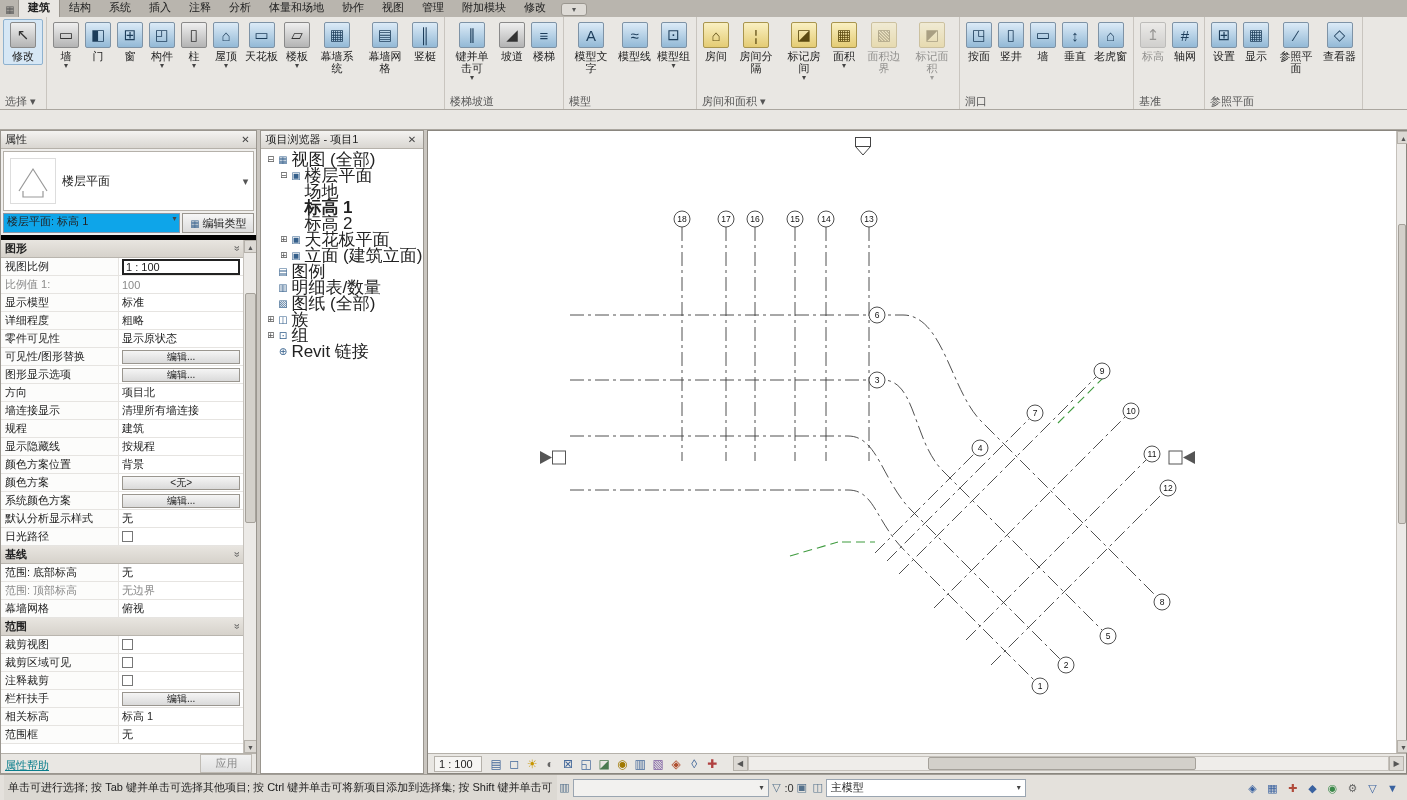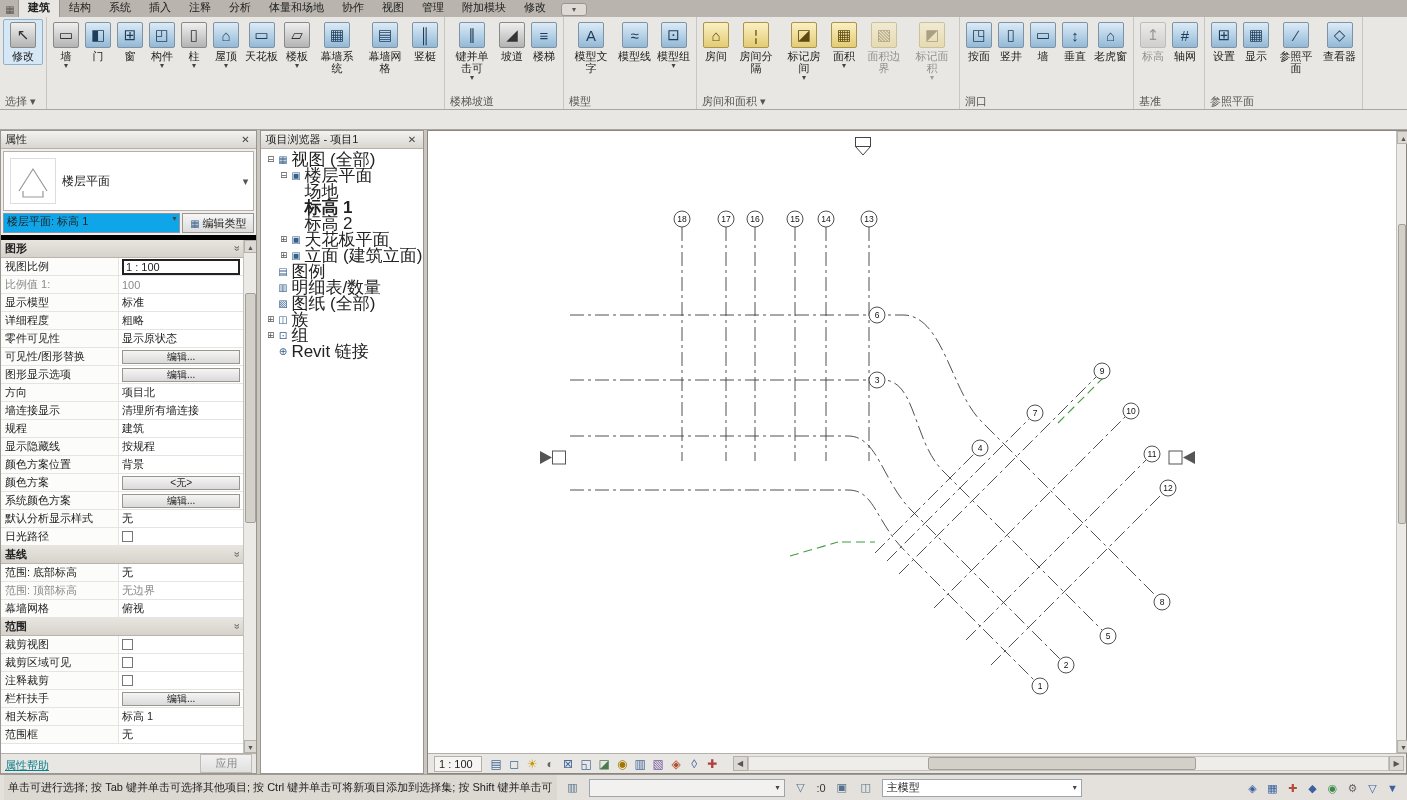--- a/index.html
+++ b/index.html
@@ -95,21 +95,21 @@
 .viewbar{height:22px;border-top:1px solid #b5b1aa;background:#e9e7e3;display:flex;align-items:center;padding-left:6px;gap:2px}
 .vscale{padding:1px 8px 1px 4px;border:1px solid #b5b1aa;background:#f6f5f3;font-size:11px;cursor:pointer}
 .vicons{display:flex;gap:1px;margin-left:4px}
 .vic{width:17px;height:17px;display:flex;align-items:center;justify-content:center;font-size:12px;cursor:pointer;border:1px solid transparent}
 .hscroll{flex:1;height:15px;margin:0 2px 0 10px;display:flex;align-items:center}
 .harrow{width:15px;height:15px;background:#dcd9d4;border:1px solid #b5b1aa;font-size:8px;line-height:13px;text-align:center;color:#555;cursor:pointer}
 .htrack{flex:1;height:15px;background:#efedea;border:1px solid #c5c1bb;position:relative}
 .hthumb{position:absolute;left:28%;width:42%;top:0;height:13px;background:#d3d0ca;border:1px solid #a5a19a;border-radius:2px;cursor:pointer}
 
 
-.statusbar{height:26px;background:#e4e1dc;border-top:1px solid #a19d96;display:flex;align-items:center;padding:0 4px;gap:8px}
+.statusbar{height:26px;background:#e4e1dc;border-top:1px solid #a19d96;display:flex;align-items:center;padding:0 4px;gap:0}
 .smsg{max-width:560px;overflow:hidden;white-space:nowrap;color:#222;background:#dcd9d3;align-self:stretch;display:flex;align-items:center;padding:0 4px;flex:0 0 auto}
 .sic{width:16px;text-align:center;font-size:11px;color:#55718c;cursor:pointer}
 .scombo{height:18px;background:#fff;border:1px solid #9aa5b1;display:flex;align-items:center;padding:0 4px;font-size:11px;cursor:pointer}
 .scombo.empty{width:196px;background:#f2f1ef;color:#999}
 .scombo .carret{margin-left:auto;font-size:8px;color:#444;padding-left:6px}
 .scombo.design{width:200px}
 .scount{font-size:11px;color:#333}
 .sright{margin-left:auto;display:flex;gap:3px;padding-right:2px}
 .sright .sic{width:17px;height:17px;line-height:17px;border:1px solid transparent}
 </style>

